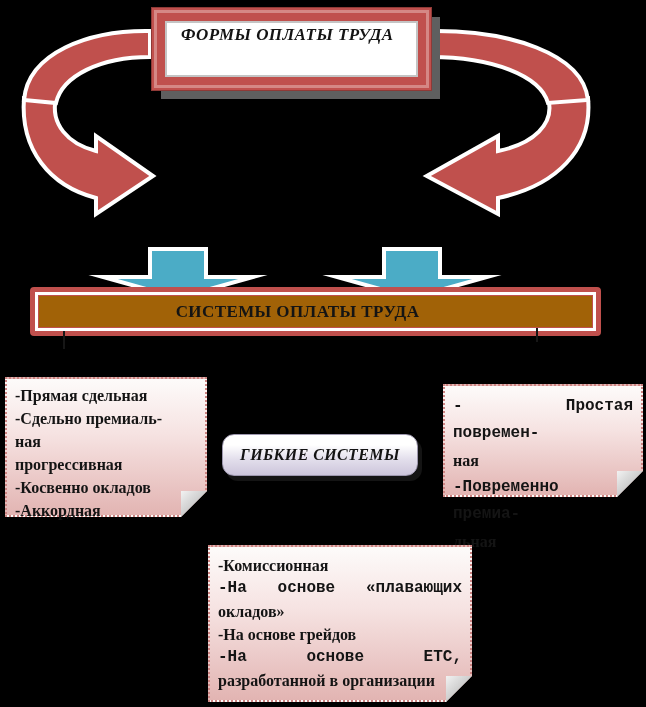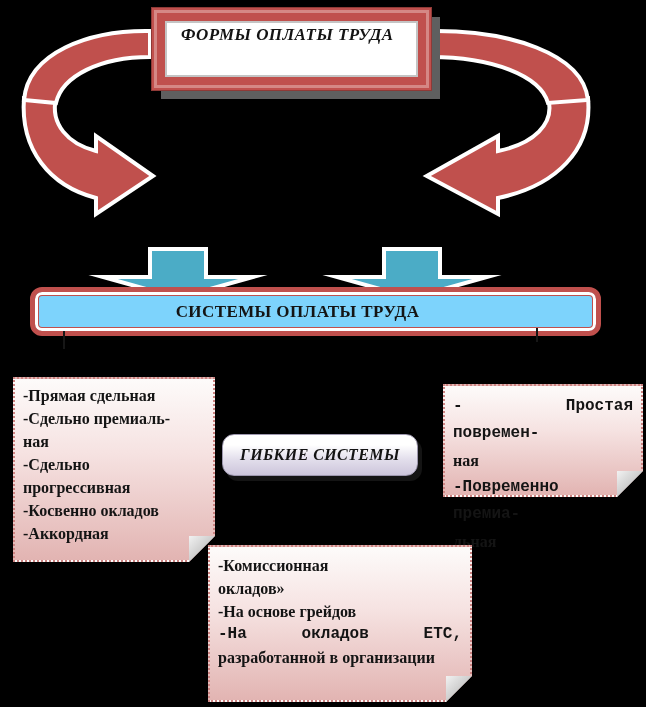--- a/index.html
+++ b/index.html
@@ -31,21 +31,21 @@
     pointer-events:none;opacity:.8;
   }
   .title-text{
     position:relative;margin:4px 0 0 16px;
     font-size:17px;font-weight:700;color:var(--ink);letter-spacing:.4px;
   }
 
   
   .systems-bar{
     position:absolute;left:30px;top:287px;width:561px;height:39px;z-index:2;
-    background:#7dd3fc;border:5px solid var(--red);border-radius:12px;
+    background:#a16207;border:5px solid var(--red);border-radius:4px;
     box-shadow:inset 0 0 0 3px #fff, inset 0 0 0 4px var(--red);
     display:flex;align-items:center;justify-content:center;
   }
   .systems-bar .bar-text{
     font-size:17px;font-weight:700;color:var(--ink);letter-spacing:.4px;
     transform:translateX(-18px);
   }
   .stub{position:absolute;width:2px;background:#161616;z-index:4;}
   .stub.left{left:63px;top:331px;height:18px;}
   .stub.right{left:536px;top:328px;height:14px;}
@@ -53,21 +53,21 @@
   
   .note{
     position:absolute;z-index:2;
     background:linear-gradient(180deg,#fdfbfa 0%,#f6e3e2 40%,var(--note-pink) 100%);
     border:2px dotted #cc8381;
     color:var(--ink);font-weight:700;font-size:16px;
     padding:5px 8px;box-sizing:border-box;
   }
   .note .ln{white-space:nowrap;}
   .note .ln.j{white-space:normal;text-align:justify;text-align-last:justify;font-family:Liberation Mono, monospace;}
-  .note-piecework{left:13px;top:377px;width:202px;height:185px;line-height:23px;}
+  .note-piecework{left:5px;top:377px;width:202px;height:140px;line-height:23px;}
   .note-time{left:443px;top:384px;width:200px;height:113px;line-height:27px;padding-top:7px;}
   .note-flexible{left:208px;top:545px;width:264px;height:157px;line-height:23px;padding-top:7px;}
   .fold-cut{
     position:absolute;right:-2px;bottom:-2px;width:26px;height:26px;background:#000;
     clip-path:polygon(100% 0,100% 100%,0 100%);
   }
   .fold-flap{
     position:absolute;right:-2px;bottom:-2px;width:26px;height:26px;
     background:linear-gradient(315deg,#8a8a8a 0%,#c9c9c9 45%,#f2f2f2 100%);
     clip-path:polygon(0 0,100% 0,0 100%);
@@ -117,21 +117,20 @@
     <div class="bar-text">СИСТЕМЫ ОПЛАТЫ ТРУДА</div>
   </div>
   <div class="stub left"></div>
   <div class="stub right"></div>
 
   <div class="note note-piecework">
     <div>
         <div class="ln">-Прямая сдельная</div>
         <div class="ln">-Сдельно премиаль-</div>
         <div class="ln">ная</div>
-        <div class="ln">-Сдельно</div>
         <div class="ln">прогрессивная</div>
         <div class="ln">-Косвенно окладов</div>
         <div class="ln">-Аккордная</div>
       </div>
     <div class="fold-cut"></div>
     <div class="fold-flap"></div>
   </div>
 
   <div class="note note-time">
     <div>
@@ -144,22 +143,23 @@
     <div class="fold-flap"></div>
   </div>
 
   <div class="flexible-box">
     <div class="flex-text">ГИБКИЕ СИСТЕМЫ</div>
   </div>
 
   <div class="note note-flexible">
     <div>
         <div class="ln">-Комиссионная</div>
+        <div class="ln j">-На основе «плавающих</div>
         <div class="ln">окладов»</div>
         <div class="ln">-На основе грейдов</div>
-        <div class="ln j">-На окладов ЕТС,</div>
+        <div class="ln j">-На основе ЕТС,</div>
         <div class="ln">разработанной в организации</div>
       </div>
     <div class="fold-cut"></div>
     <div class="fold-flap"></div>
   </div>
 
 </div>
 
 </body></html>

